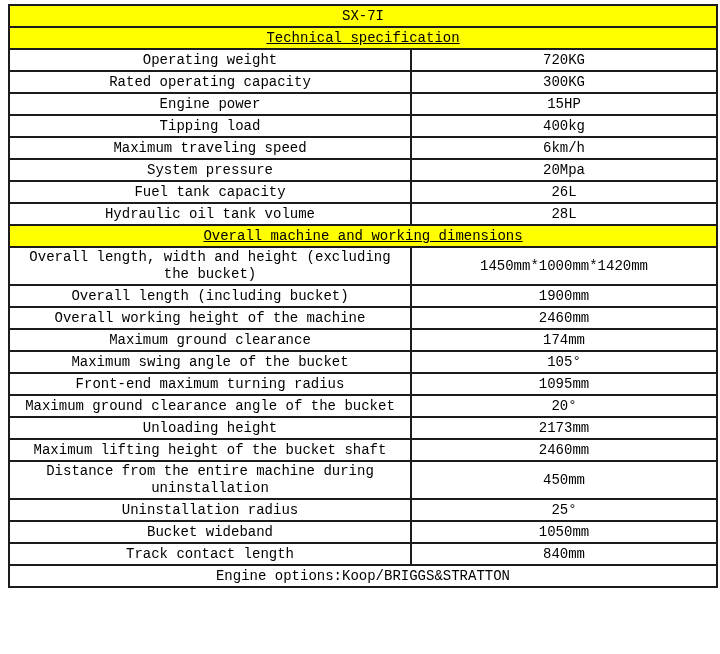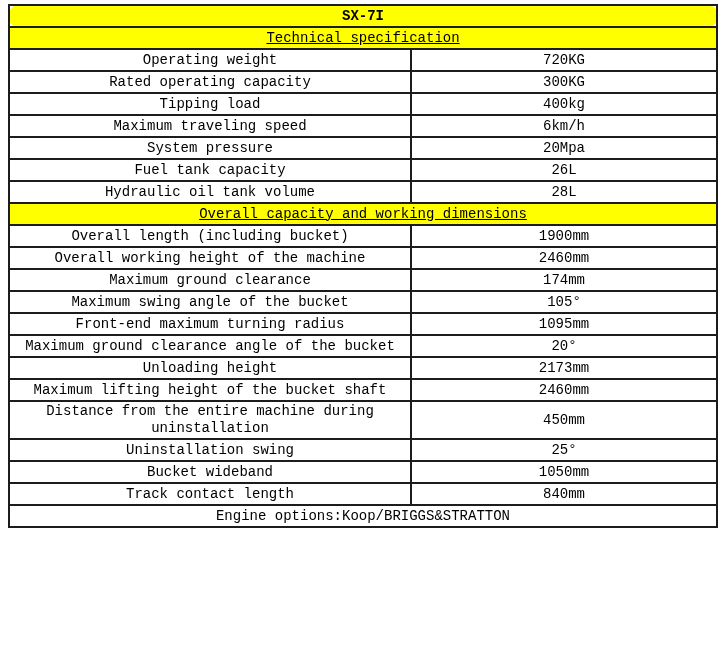--- a/index.html
+++ b/index.html
@@ -34,23 +34,22 @@
     font-size:14px;
     line-height:17px;
     padding:1px 4px;
     height:18px;
     overflow:hidden;
     word-wrap:break-word;
   }
   td.title-cell{
     background:var(--header-bg);
     font-size:16px;
-    font-weight:700;
+    font-weight:400;
     height:26px;
-    border-radius:9px;
   }
   td.section-cell{
     background:var(--header-bg);
     font-size:15px;
     font-weight:400;
     text-decoration:underline;
     height:19px;
   }
   td.footer-cell{
     height:46px;
@@ -81,20 +80,24 @@
     <td>Operating weight</td>
     <td>720KG</td>
   </tr>
 
   <tr>
     <td>Rated operating capacity</td>
     <td>300KG</td>
   </tr>
 
 
+  <tr>
+    <td>Engine power</td>
+    <td>15HP</td>
+  </tr>
 
   <tr>
     <td>Tipping load</td>
     <td>400kg</td>
   </tr>
 
   <tr>
     <td>Maximum traveling speed</td>
     <td>6km/h</td>
   </tr>
@@ -108,23 +111,27 @@
     <td>Fuel tank capacity</td>
     <td>26L</td>
   </tr>
 
   <tr>
     <td>Hydraulic oil tank volume</td>
     <td>28L</td>
   </tr>
 
   <tr>
-    <td colspan="2" class="section-cell">Overall capacity and working dimensions</td>
+    <td colspan="2" class="section-cell">Overall machine and working dimensions</td>
   </tr>
 
+  <tr>
+    <td>Overall length, width and height (excluding the bucket)</td>
+    <td>1450mm*1000mm*1420mm</td>
+  </tr>
 
   <tr>
     <td>Overall length (including bucket)</td>
     <td>1900mm</td>
   </tr>
 
   <tr>
     <td>Overall working height of the machine</td>
     <td>2460mm</td>
   </tr>
@@ -159,21 +166,21 @@
     <td>Maximum lifting height of the bucket shaft</td>
     <td>2460mm</td>
   </tr>
 
   <tr>
     <td>Distance from the entire machine during uninstallation</td>
     <td>450mm</td>
   </tr>
 
   <tr>
-    <td>Uninstallation swing</td>
+    <td>Uninstallation radius</td>
     <td>25°</td>
   </tr>
 
   <tr>
     <td>Bucket wideband</td>
     <td>1050mm</td>
   </tr>
 
 
   <tr>

